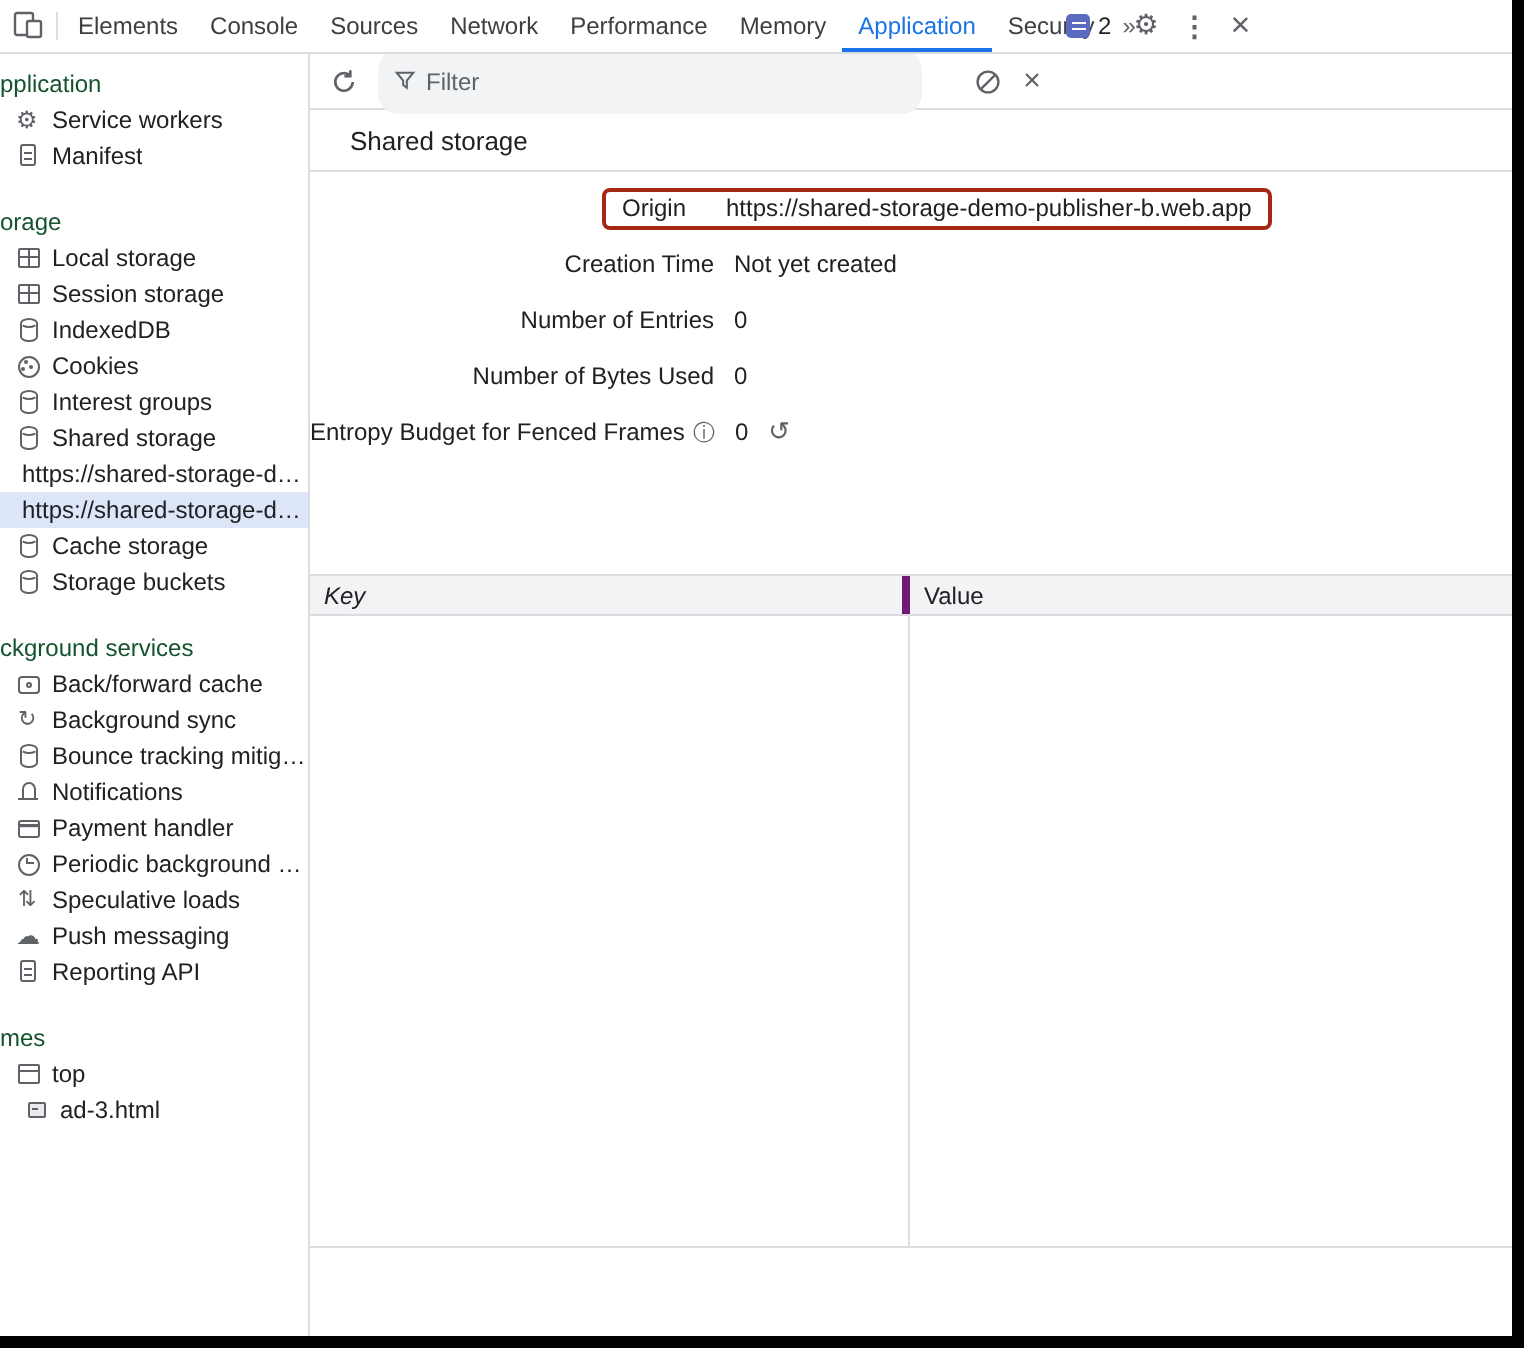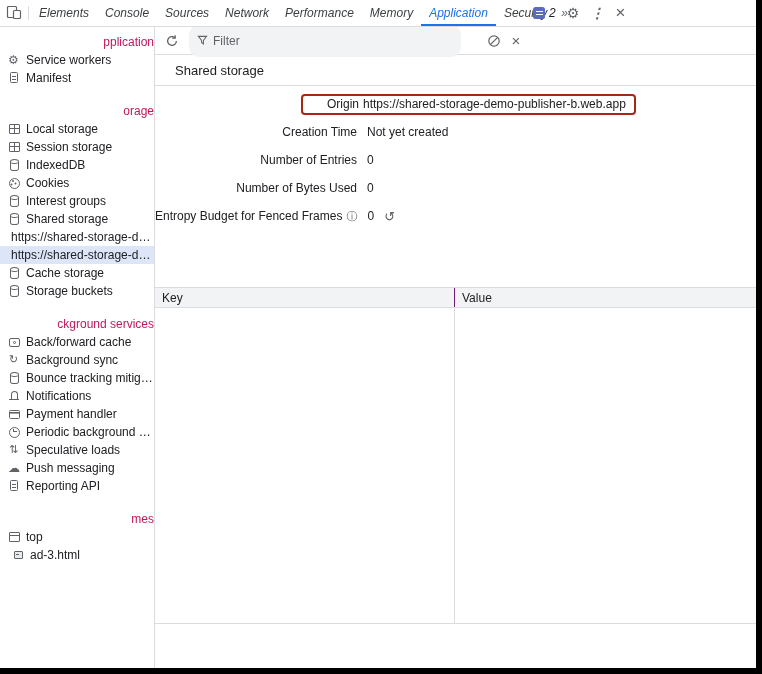--- a/index.html
+++ b/index.html
@@ -3,21 +3,21 @@
 <meta charset="utf-8">
 <style>
   * { box-sizing: border-box; }
   html,body { margin:0; padding:0; background:#fff; }
   body { font-family:"Liberation Sans",sans-serif; font-size:12px; color:#202124; }
   .window { width:762px; height:674px; border-right:6px solid #000; border-bottom:6px solid #000;
             display:flex; flex-direction:column; background:#fff; overflow:hidden; }
 
   
   .topbar { flex:0 0 27px; height:27px; border-bottom:1px solid #dadce0; display:flex;
-            align-items:stretch; position:relative; background:#fff;font-style:italic; }
+            align-items:stretch; position:relative; background:#fff; }
   .tb-iconbtn { width:28px; display:flex; align-items:center; justify-content:center; cursor:pointer; }
   .tb-sep { width:1px; background:#dadce0; margin:6px 2px 6px 0; }
   .tab { padding:0 8px; display:flex; align-items:center; color:#3c4043; cursor:pointer; white-space:nowrap; }
   .tab.active { color:#1a73e8; box-shadow: inset 0 -2px 0 #1a73e8; }
   .tab.overflow { color:#5f6368; padding:0 6px; font-size:12px; }
   .topbar-right { position:absolute; left:533px; top:0; height:26px; display:flex; align-items:center; gap:11px; }
   .badge-group { display:flex; align-items:center; gap:4px; cursor:pointer; }
   .badge-icon { width:12px; height:12px; background:#5c6bc0; border-radius:2.5px; position:relative; }
   .badge-icon::before { content:""; position:absolute; left:2.5px; top:3.5px; width:7px; height:1.4px;
                         background:#fff; box-shadow:0 3px 0 #fff; }
@@ -27,21 +27,21 @@
   .tb-glyph.close { font-size:17px; }
   .glyph { font-family:"DejaVu Sans","Liberation Sans",sans-serif; }
 
   
   .bodyrow { flex:1; display:flex; min-height:0; }
 
   
   .sidebar { flex:0 0 155px; width:155px; border-right:1px solid #dadce0; padding-top:6px;
              overflow:hidden; background:#fff; }
   .section { margin-bottom:15px; }
-  .section-header { height:18px; line-height:18px; font-weight:500; color:#be185d; white-space:nowrap;text-align:right; }
+  .section-header { height:18px; line-height:18px; font-weight:500; color:#14532d; white-space:nowrap; }
   .item { height:18px; display:flex; align-items:center; padding-left:7px; cursor:pointer; white-space:nowrap; }
   .item.nested { padding-left:11px; }
   .item.selected { background:#dce6f8; }
   .item-label { overflow:hidden; text-overflow:ellipsis; }
 
   
   .ico { position:relative; display:inline-block; width:14px; height:14px; flex:0 0 14px;
          margin-right:5px; color:#5f6368; }
   .ico::before, .ico::after { content:""; position:absolute; box-sizing:border-box; }
   .i-doc::before { left:3px; top:1px; width:8px; height:11px; border:1.2px solid currentColor; border-radius:1.5px; }
@@ -95,30 +95,30 @@
              border-bottom:1px solid #dadce0; font-size:13px; font-weight:500; }
   .content { flex:1; overflow:hidden; position:relative; display:flex; flex-direction:column; }
 
   .meta { padding-top:4px; }
   .meta-row { display:flex; align-items:center; height:28px; }
   .meta-label { flex:0 0 202px; display:flex; justify-content:flex-end; align-items:center;
                 white-space:nowrap; gap:4px; }
   .meta-value { margin-left:10px; white-space:nowrap; }
   .origin-box { display:inline-flex; align-items:center; margin-left:146px;
                 border:2px solid #a52714; border-radius:4px; padding:1.5px 8px; }
-  .origin-box .ol { display:inline-block; min-width:48px; text-align:right; white-space:nowrap; }
+  .origin-box .ol { display:inline-block; min-width:48px; text-align:left; white-space:nowrap; }
   .origin-box .ov { margin-left:4px; white-space:nowrap; }
   .info { color:#5f6368; font-size:11px; cursor:pointer; }
   .reset { color:#5f6368; font-size:13px; margin-left:10px; cursor:pointer; }
 
   .data-table { margin-top:57px; }
   .table-header { display:flex; height:21px; background:#f1f3f4; border-top:1px solid #dadce0;
                   border-bottom:1px solid #dadce0; align-items:center; }
   .th-key { flex:0 0 300px; height:100%; display:flex; align-items:center; padding-left:7px;
-            border-right:1px solid #701a75; cursor:pointer; }
+            border-right:4px solid #701a75; cursor:pointer;font-style:italic; }
   .th-value { flex:1; height:100%; display:flex; align-items:center; padding-left:7px; cursor:pointer; }
   .table-body { display:flex; height:316px; border-bottom:1px solid #dadce0; }
   .tb-key { flex:0 0 300px; border-right:1px solid #dadce0; }
   .tb-value { flex:1; }
   .preview-pane { flex:1; }
 </style>
 </head>
 <body>
 
 <div class="window">

